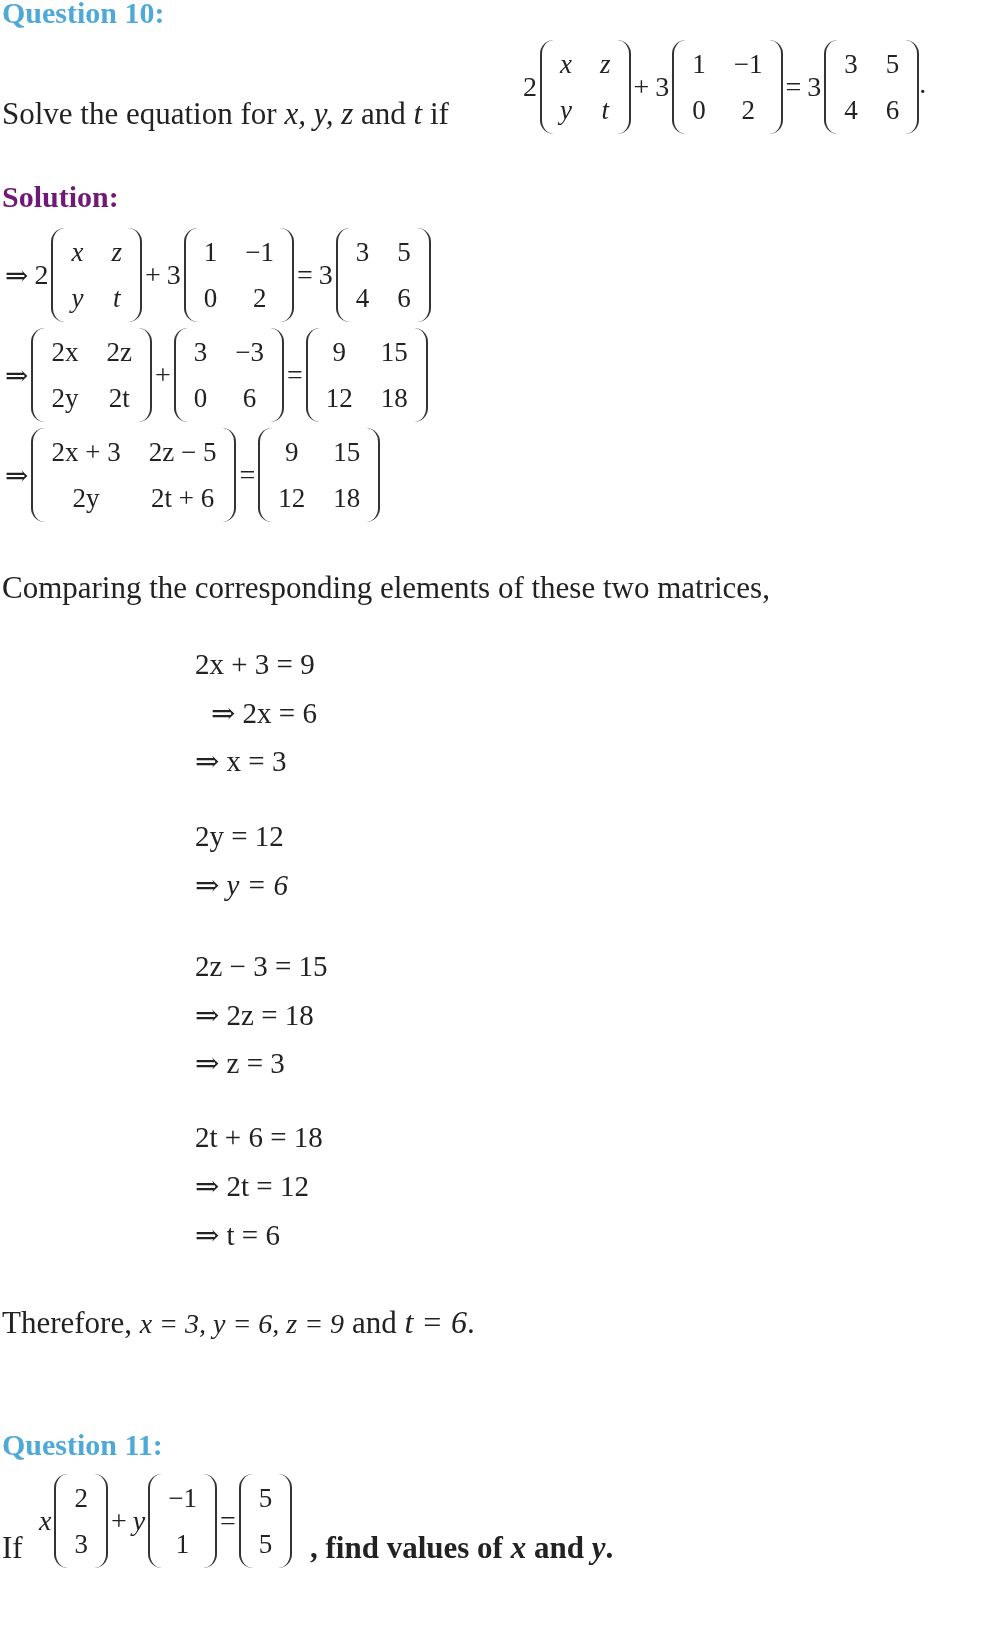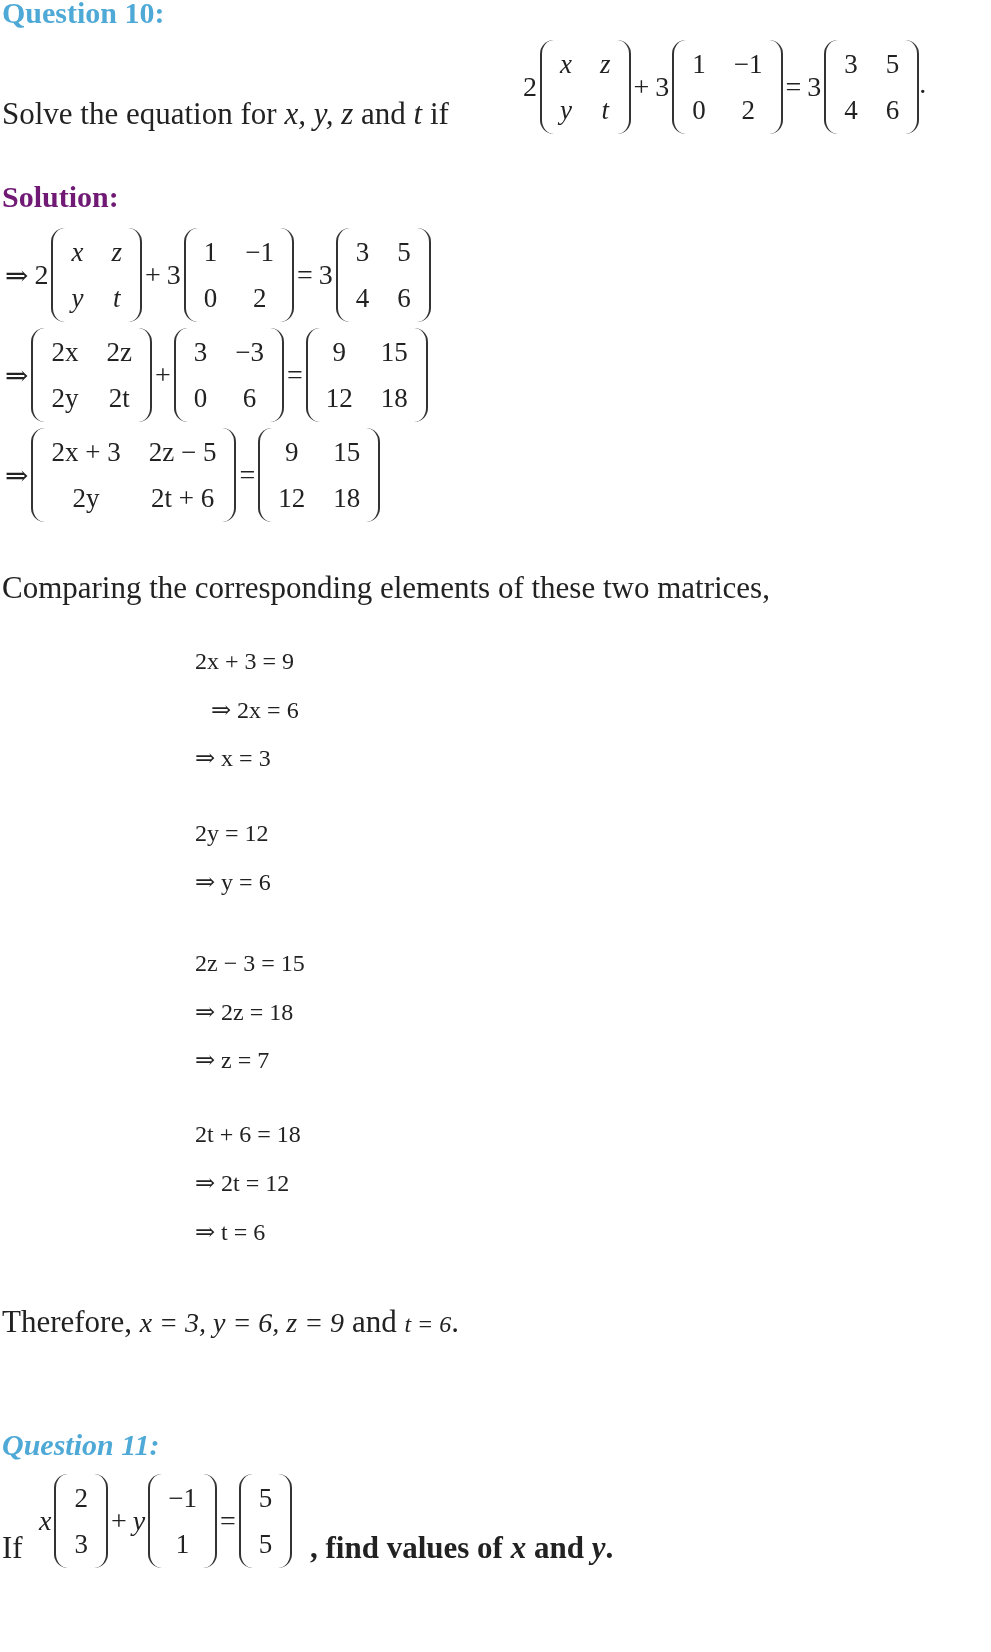--- a/index.html
+++ b/index.html
@@ -16,21 +16,21 @@
   .math { font-size:28px; }
   i.v { font-style:italic; }
   .matrix { display:inline-flex; align-items:stretch; vertical-align:middle; }
   .paren { width:14px; position:relative; }
   .paren.l { border-left:2px solid #333; border-radius:14px 0 0 14px; }
   .paren.r { border-right:2px solid #333; border-radius:0 14px 14px 0; }
   .grid { display:grid; grid-template-columns:auto auto; column-gap:28px; row-gap:6px; padding:4px 4px; text-align:center; }
   .col1 .grid { grid-template-columns:auto; }
   .cell { font-size:27px; line-height:40px; }
   .op { font-size:28px; vertical-align:middle; padding:0 3px; }
-  .eq-line { font-size:24px; }
+  .eq-line { font-size:29px; }
 </style>
 </head>
 <body>
 
 <div class="abs heading q" style="left:2px; top:-4px;">Question 10:</div>
 
 <div class="abs text" style="left:2px; top:96px;">
   <span>Solve the equation for</span>
   <i class="v">x, y, z</i>
   <span>and</span>
@@ -155,38 +155,38 @@
     </span>
 </div>
 
 <div class="abs text" style="left:2px; top:570px;text-align:center;">Comparing the corresponding elements of these two matrices,</div>
 
 <div class="abs eq-line" style="left:195px; top:648px;">2x + 3 = 9</div>
 <div class="abs eq-line" style="left:195px; top:696px;margin-left:16px;">⇒ 2x = 6</div>
 <div class="abs eq-line" style="left:195px; top:744px;">⇒ x = 3</div>
 
 <div class="abs eq-line" style="left:195px; top:820px;">2y = 12</div>
-<div class="abs eq-line" style="left:195px; top:868px;">⇒ y = 6</div>
+<div class="abs eq-line" style="left:195px; top:868px;font-style:italic;">⇒ y = 6</div>
 
 <div class="abs eq-line" style="left:195px; top:950px;">2z − 3 = 15</div>
 <div class="abs eq-line" style="left:195px; top:998px;">⇒ 2z = 18</div>
-<div class="abs eq-line" style="left:195px; top:1046px;">⇒ z = 7</div>
+<div class="abs eq-line" style="left:195px; top:1046px;">⇒ z = 3</div>
 
 <div class="abs eq-line" style="left:195px; top:1121px;">2t + 6 = 18</div>
 <div class="abs eq-line" style="left:195px; top:1169px;">⇒ 2t = 12</div>
 <div class="abs eq-line" style="left:195px; top:1218px;">⇒ t = 6</div>
 
 <div class="abs text" style="left:2px; top:1304px;">
   <span>Therefore,</span>
   <i class="v" style="font-size:28px;font-style:italic;">x = 3, y = 6, z = 9</i>
   <span>and</span>
-  <i class="v" style="font-size:24px;">t = 6</i><span>.</span>
-</div>
-
-<div class="abs heading q" style="left:2px; top:1428px;font-style:italic;">Question 11:</div>
+  <i class="v" style="font-size:32px;">t = 6</i><span>.</span>
+</div>
+
+<div class="abs heading q" style="left:2px; top:1428px;">Question 11:</div>
 
 <div class="abs text" style="left:2px; top:1530px;">If</div>
 
 <div class="abs math col1" style="left:36px; top:1474px;">
   <i class="op v">x</i><span class="matrix">
       <span class="paren l"></span>
       <span class="grid">
         <span class="cell">2</span>
         <span class="cell">3</span>
       </span>

